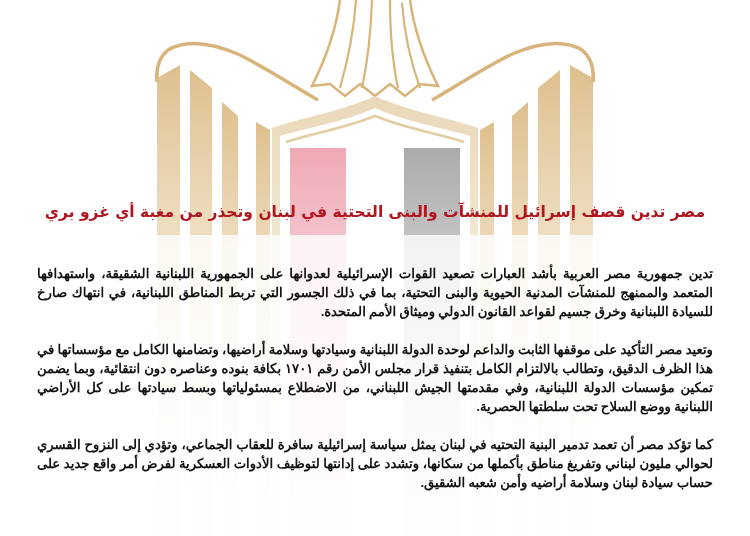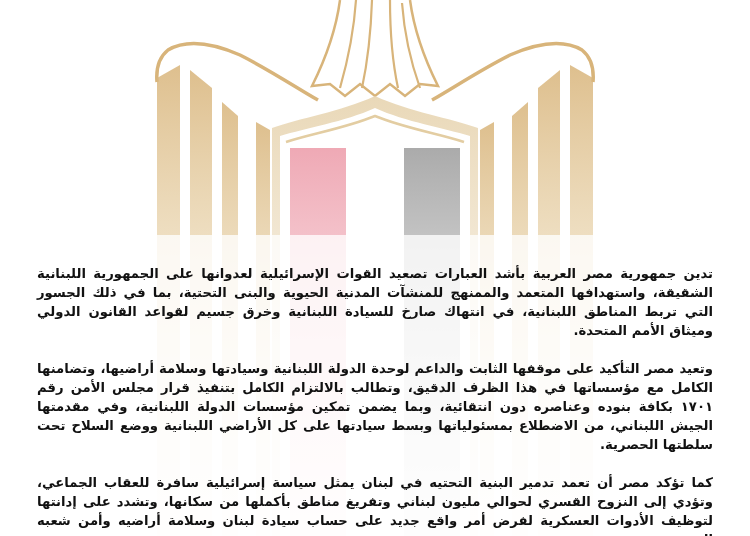--- a/index.html
+++ b/index.html
@@ -52,20 +52,21 @@
     text-align: justify;
     text-align-last: right;
     color: #111111;
     font-weight: bold;
     font-size: 13.2px;
     line-height: 19px;
     z-index: 2;
   }
   .body-text p {
     margin: 0 0 19px 0;
+    font-family: Liberation Serif, serif;
   }
 </style>
 </head>
 <body>
 
 <div class="page">
 
   <svg class="emblem" viewBox="0 0 750 536" xmlns="http://www.w3.org/2000/svg">
     <defs>
       <linearGradient id="goldFade" x1="0" y1="0" x2="0" y2="1">
@@ -111,20 +112,21 @@
     <path d="M280,136 C306,128 344,122 375,108 C406,122 444,128 470,136 L470,536 L280,536 Z" fill="#ffffff"></path>
     <path d="M286,142 C310,134 346,128 375,116 C404,128 440,134 464,142" fill="none" stroke="#e3cda2" stroke-width="2.5"></path>
 
     <rect x="290" y="148" width="56" height="388" fill="url(#redFade)"></rect>
     <rect x="346" y="148" width="58" height="388" fill="#ffffff"></rect>
     <rect x="404" y="148" width="56" height="388" fill="url(#greyFade)"></rect>
 
     <rect x="0" y="235" width="750" height="301" fill="#ffffff" fill-opacity="0.78"></rect>
   </svg>
 
+  <div class="title">مصر تدين قصف إسرائيل للمنشآت والبنى التحتية في لبنان وتحذر من مغبة أي غزو بري</div>
 
   <div class="body-text">
     <p>تدين جمهورية مصر العربية بأشد العبارات تصعيد القوات الإسرائيلية لعدوانها على الجمهورية اللبنانية الشقيقة، واستهدافها المتعمد والممنهج للمنشآت المدنية الحيوية والبنى التحتية، بما في ذلك الجسور التي تربط المناطق اللبنانية، في انتهاك صارخ للسيادة اللبنانية وخرق جسيم لقواعد القانون الدولي وميثاق الأمم المتحدة.</p>
     <p>وتعيد مصر التأكيد على موقفها الثابت والداعم لوحدة الدولة اللبنانية وسيادتها وسلامة أراضيها، وتضامنها الكامل مع مؤسساتها في هذا الظرف الدقيق، وتطالب بالالتزام الكامل بتنفيذ قرار مجلس الأمن رقم ١٧٠١ بكافة بنوده وعناصره دون انتقائية، وبما يضمن تمكين مؤسسات الدولة اللبنانية، وفي مقدمتها الجيش اللبناني، من الاضطلاع بمسئولياتها وبسط سيادتها على كل الأراضي اللبنانية ووضع السلاح تحت سلطتها الحصرية.</p>
     <p>كما تؤكد مصر أن تعمد تدمير البنية التحتيه في لبنان يمثل سياسة إسرائيلية سافرة للعقاب الجماعي، وتؤدي إلى النزوح القسري لحوالي مليون لبناني وتفريغ مناطق بأكملها من سكانها، وتشدد على إدانتها لتوظيف الأدوات العسكرية لفرض أمر واقع جديد على حساب سيادة لبنان وسلامة أراضيه وأمن شعبه الشقيق.</p>
   </div>
 
 </div>
 
 </body></html>

